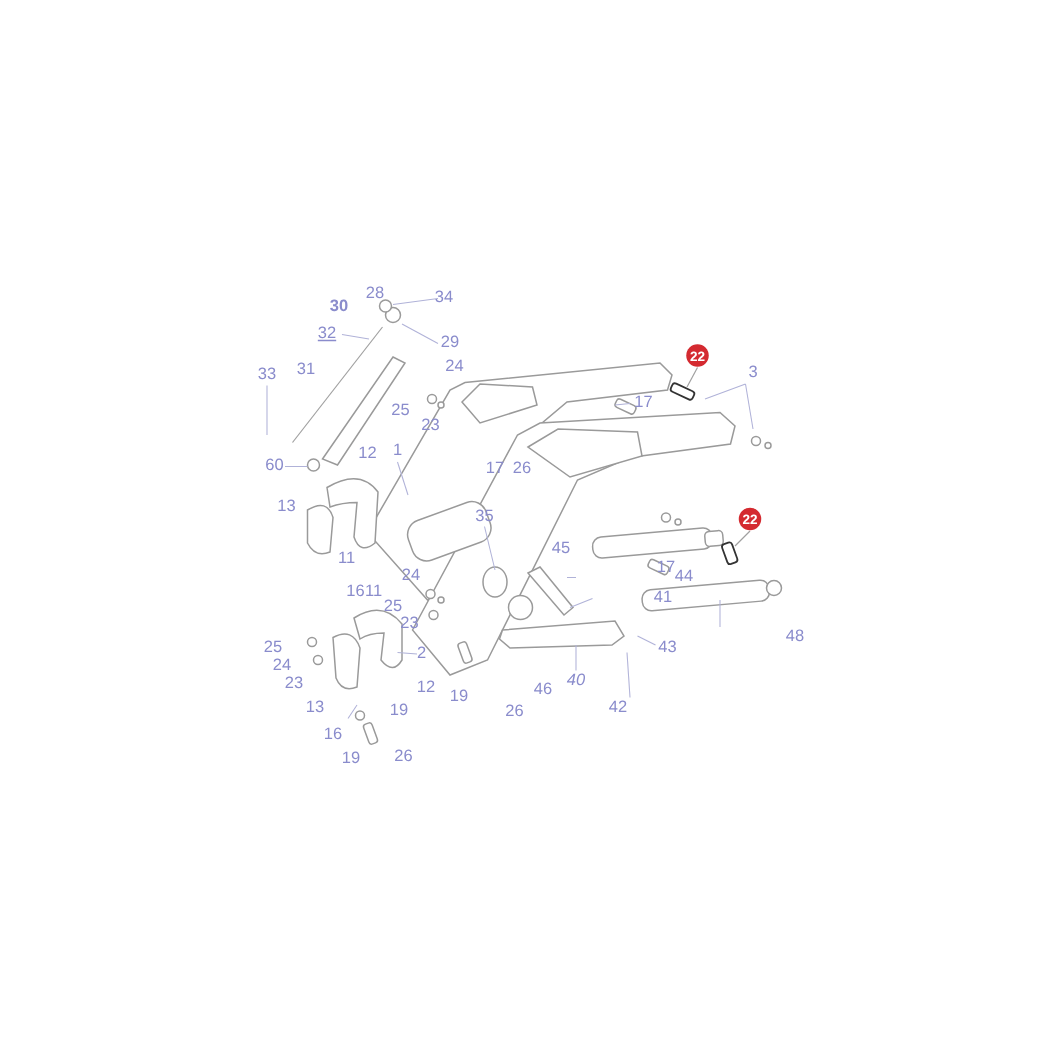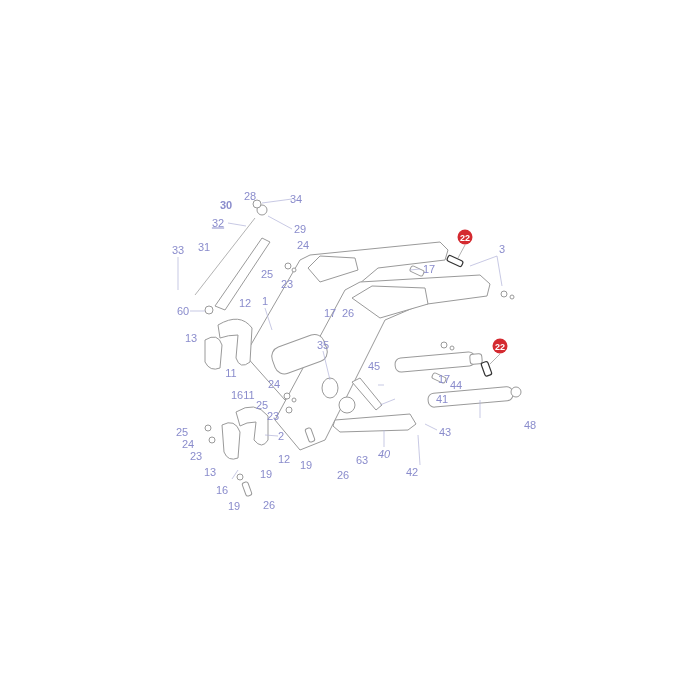--- a/index.html
+++ b/index.html
@@ -147,21 +147,21 @@
     <span class="lbl" style="left: 274px; top: 384px;">24</span>
     <span class="lbl" style="left: 262px; top: 405px;">25</span>
     <span class="lbl" style="left: 273px; top: 416px;">23</span>
     <span class="lbl" style="left: 281px; top: 436px;">2</span>
     <span class="lbl" style="left: 182px; top: 432px;">25</span>
     <span class="lbl" style="left: 188px; top: 444px;">24</span>
     <span class="lbl" style="left: 196px; top: 456px;">23</span>
     <span class="lbl" style="left: 445px; top: 432px;">43</span>
     <span class="lbl" style="left: 284px; top: 459px;">12</span>
     <span class="lbl" style="left: 306px; top: 465px;">19</span>
-    <span class="lbl" style="left: 362px; top: 460px;">63</span>
+    <span class="lbl" style="left: 362px; top: 460px;">46</span>
     <span class="lbl" style="left: 384px; top: 454px; font-style: italic;">40</span>
     <span class="lbl" style="left: 210px; top: 472px;">13</span>
     <span class="lbl" style="left: 266px; top: 474px;">19</span>
     <span class="lbl" style="left: 343px; top: 475px;">26</span>
     <span class="lbl" style="left: 412px; top: 472px;">42</span>
     <span class="lbl" style="left: 222px; top: 490px;">16</span>
     <span class="lbl" style="left: 234px; top: 506px;">19</span>
     <span class="lbl" style="left: 269px; top: 505px;">26</span>
     <span class="badge" style="left: 465px; top: 237px; background: rgb(212, 42, 48);">22</span>
     <span class="badge" style="left: 500px; top: 346px; background: rgb(212, 42, 48);">22</span>

